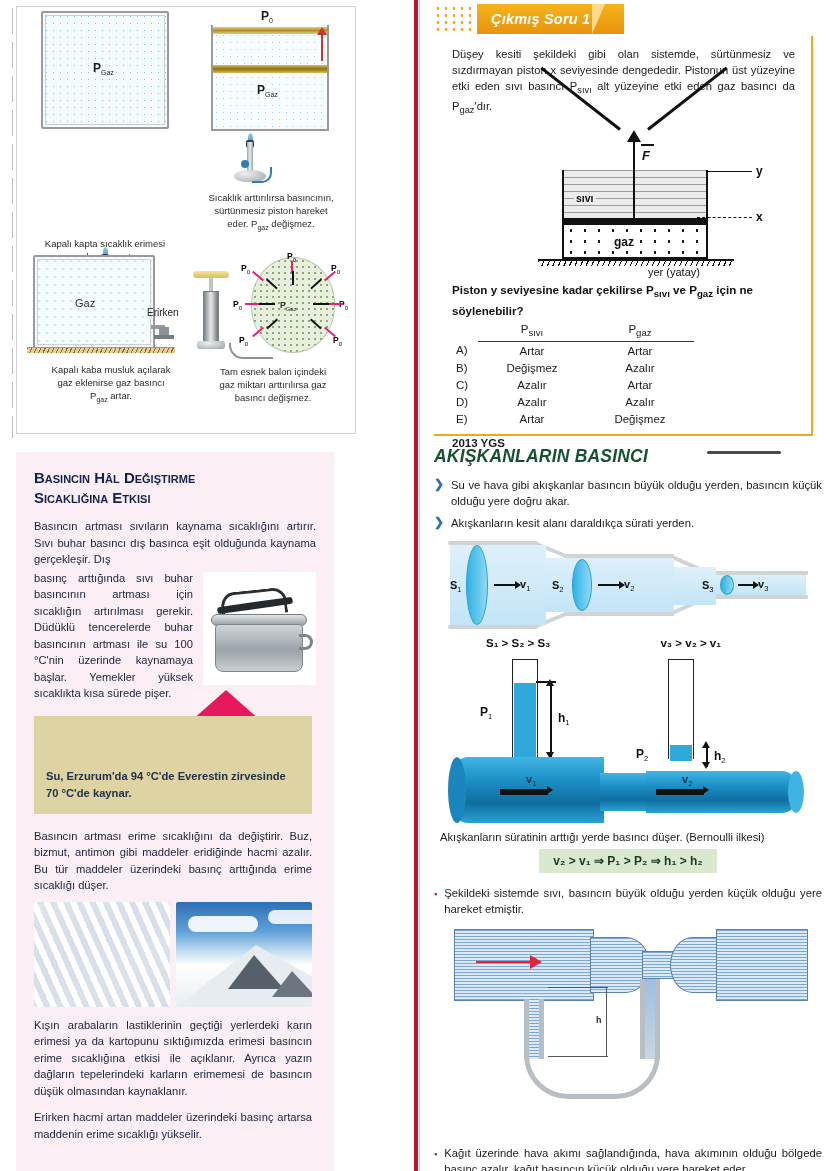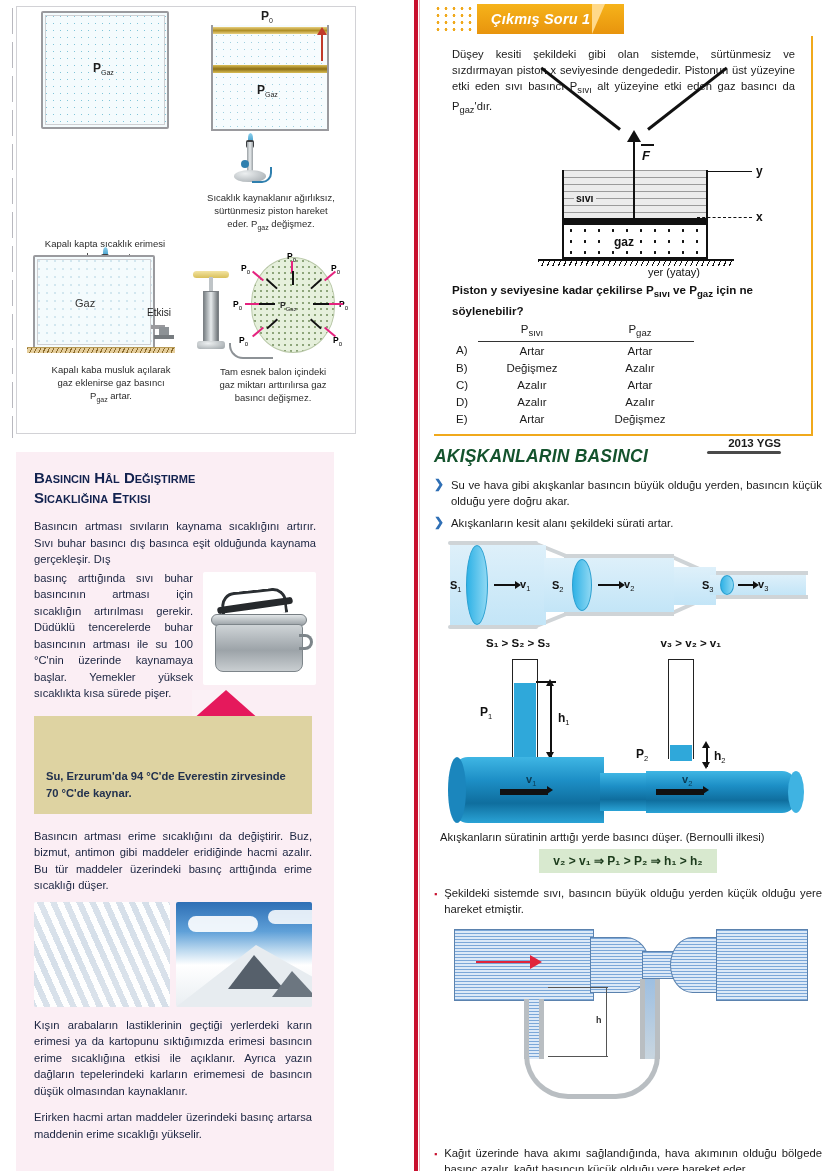--- a/index.html
+++ b/index.html
@@ -227,37 +227,37 @@
         </div>
         <div class="burner" style="left:40px; top:0px; width:50px;height:52px;position:relative;">
           <div class="flame"></div>
           <div class="collar"></div>
           <div class="tube"></div>
           <div class="knob"></div>
           <div class="base"></div>
           <div class="hose"></div>
         </div>
         <div class="fig-caption" style="margin-top:6px;width:172px;">
-          <div>Sıcaklık kaynaklanır ağırlıksız,</div>
+          <div>Sıcaklık arttırılırsa basıncının,</div>
           <div>sürtünmesiz piston hareket</div>
           <div><span>eder. P</span><sub>gaz</sub><span> değişmez.</span></div>
         </div>
       </div>
 
       <div class="fig-cell" style="left:6px; top:246px; width:170px;">
         <div style="position:relative;width:160px;height:104px;">
           <div class="vessel" style="position:absolute;left:10px;top:2px;width:122px;height:94px;
                background-image:radial-gradient(circle,#9ac7d8 0.55px, transparent .8px);background-size:8px 8px;">
             <div class="vessel-inner-line"></div>
             <div style="position:absolute;left:40px;top:40px;font-size:11px;color:#333;">Gaz</div>
           </div>
           <div style="position:absolute;left:128px;top:72px;width:14px;height:4px;background:#9a9a9e;"></div>
           <div style="position:absolute;left:136px;top:74px;width:10px;height:12px;background:#8d9296;"></div>
           <div style="position:absolute;left:131px;top:82px;width:20px;height:4px;background:#777c80;"></div>
-          <div style="position:absolute;left:124px;top:54px;font-size:10px;color:#222;">Etkisi</div>
+          <div style="position:absolute;left:124px;top:54px;font-size:10px;color:#222;">Erirken</div>
           <div class="ground-hatch" style="left:4px;top:94px;width:148px;"></div>
         </div>
         <div class="fig-caption" style="margin-top:6px;width:176px;">
           <div>Kapalı kaba musluk açılarak</div>
           <div>gaz eklenirse gaz basıncı</div>
           <div><span>P</span><sub>gaz</sub><span> artar.</span></div>
         </div>
       </div>
 
       <div class="fig-cell" style="left:172px; top:246px; width:168px;">
@@ -446,38 +446,38 @@
             <td class="val">Azalır</td>
           </tr>
           <tr>
             <td class="lab">E)</td>
             <td class="val">Artar</td>
             <td class="val">Değişmez</td>
           </tr>
         </tbody>
           </table>
 
-        <div style="text-align:right; padding-right:14px; margin-top:6px;">
+        <div style="padding-right:14px; margin-top:6px;">
           <span class="ygs">2013 YGS</span>
           <div style="height:3px;width:74px;margin-left:auto;background:#4a4a4a;border-radius:2px;"></div>
         </div>
       </div>
     </div>
 
     <div style="position:absolute;left:9px;top:446px;width:388px;">
       <h2 class="akis">AKIŞKANLARIN BASINCI</h2>
 
       <div style="margin-top:10px;">
         <div class="bullet-row">
           <div class="chev">❯</div>
           <div class="b-txt">Su ve hava gibi akışkanlar basıncın büyük olduğu yerden, basıncın küçük olduğu yere doğru akar.</div>
         </div>
         <div class="bullet-row">
           <div class="chev">❯</div>
-          <div class="b-txt">Akışkanların kesit alanı şekildeki sürati artar.</div>
+          <div class="b-txt">Akışkanların kesit alanı daraldıkça sürati yerden.</div>
         </div>
       </div>
 
       <div style="position:relative;width:360px;height:96px;margin:4px auto 0 14px;">
 
         <div class="pipe-wall" style="left:0;top:4px;width:90px;height:4px;border-radius:2px;"></div>
         <div class="pipe-wall" style="left:86px;top:4px;width:34px;height:4px;transform:rotate(22deg);transform-origin:left;"></div>
         <div class="pipe-wall" style="left:116px;top:17px;width:110px;height:4px;"></div>
         <div class="pipe-wall" style="left:222px;top:17px;width:44px;height:4px;transform:rotate(24deg);transform-origin:left;"></div>
         <div class="pipe-wall" style="left:260px;top:34px;width:100px;height:4px;"></div>

